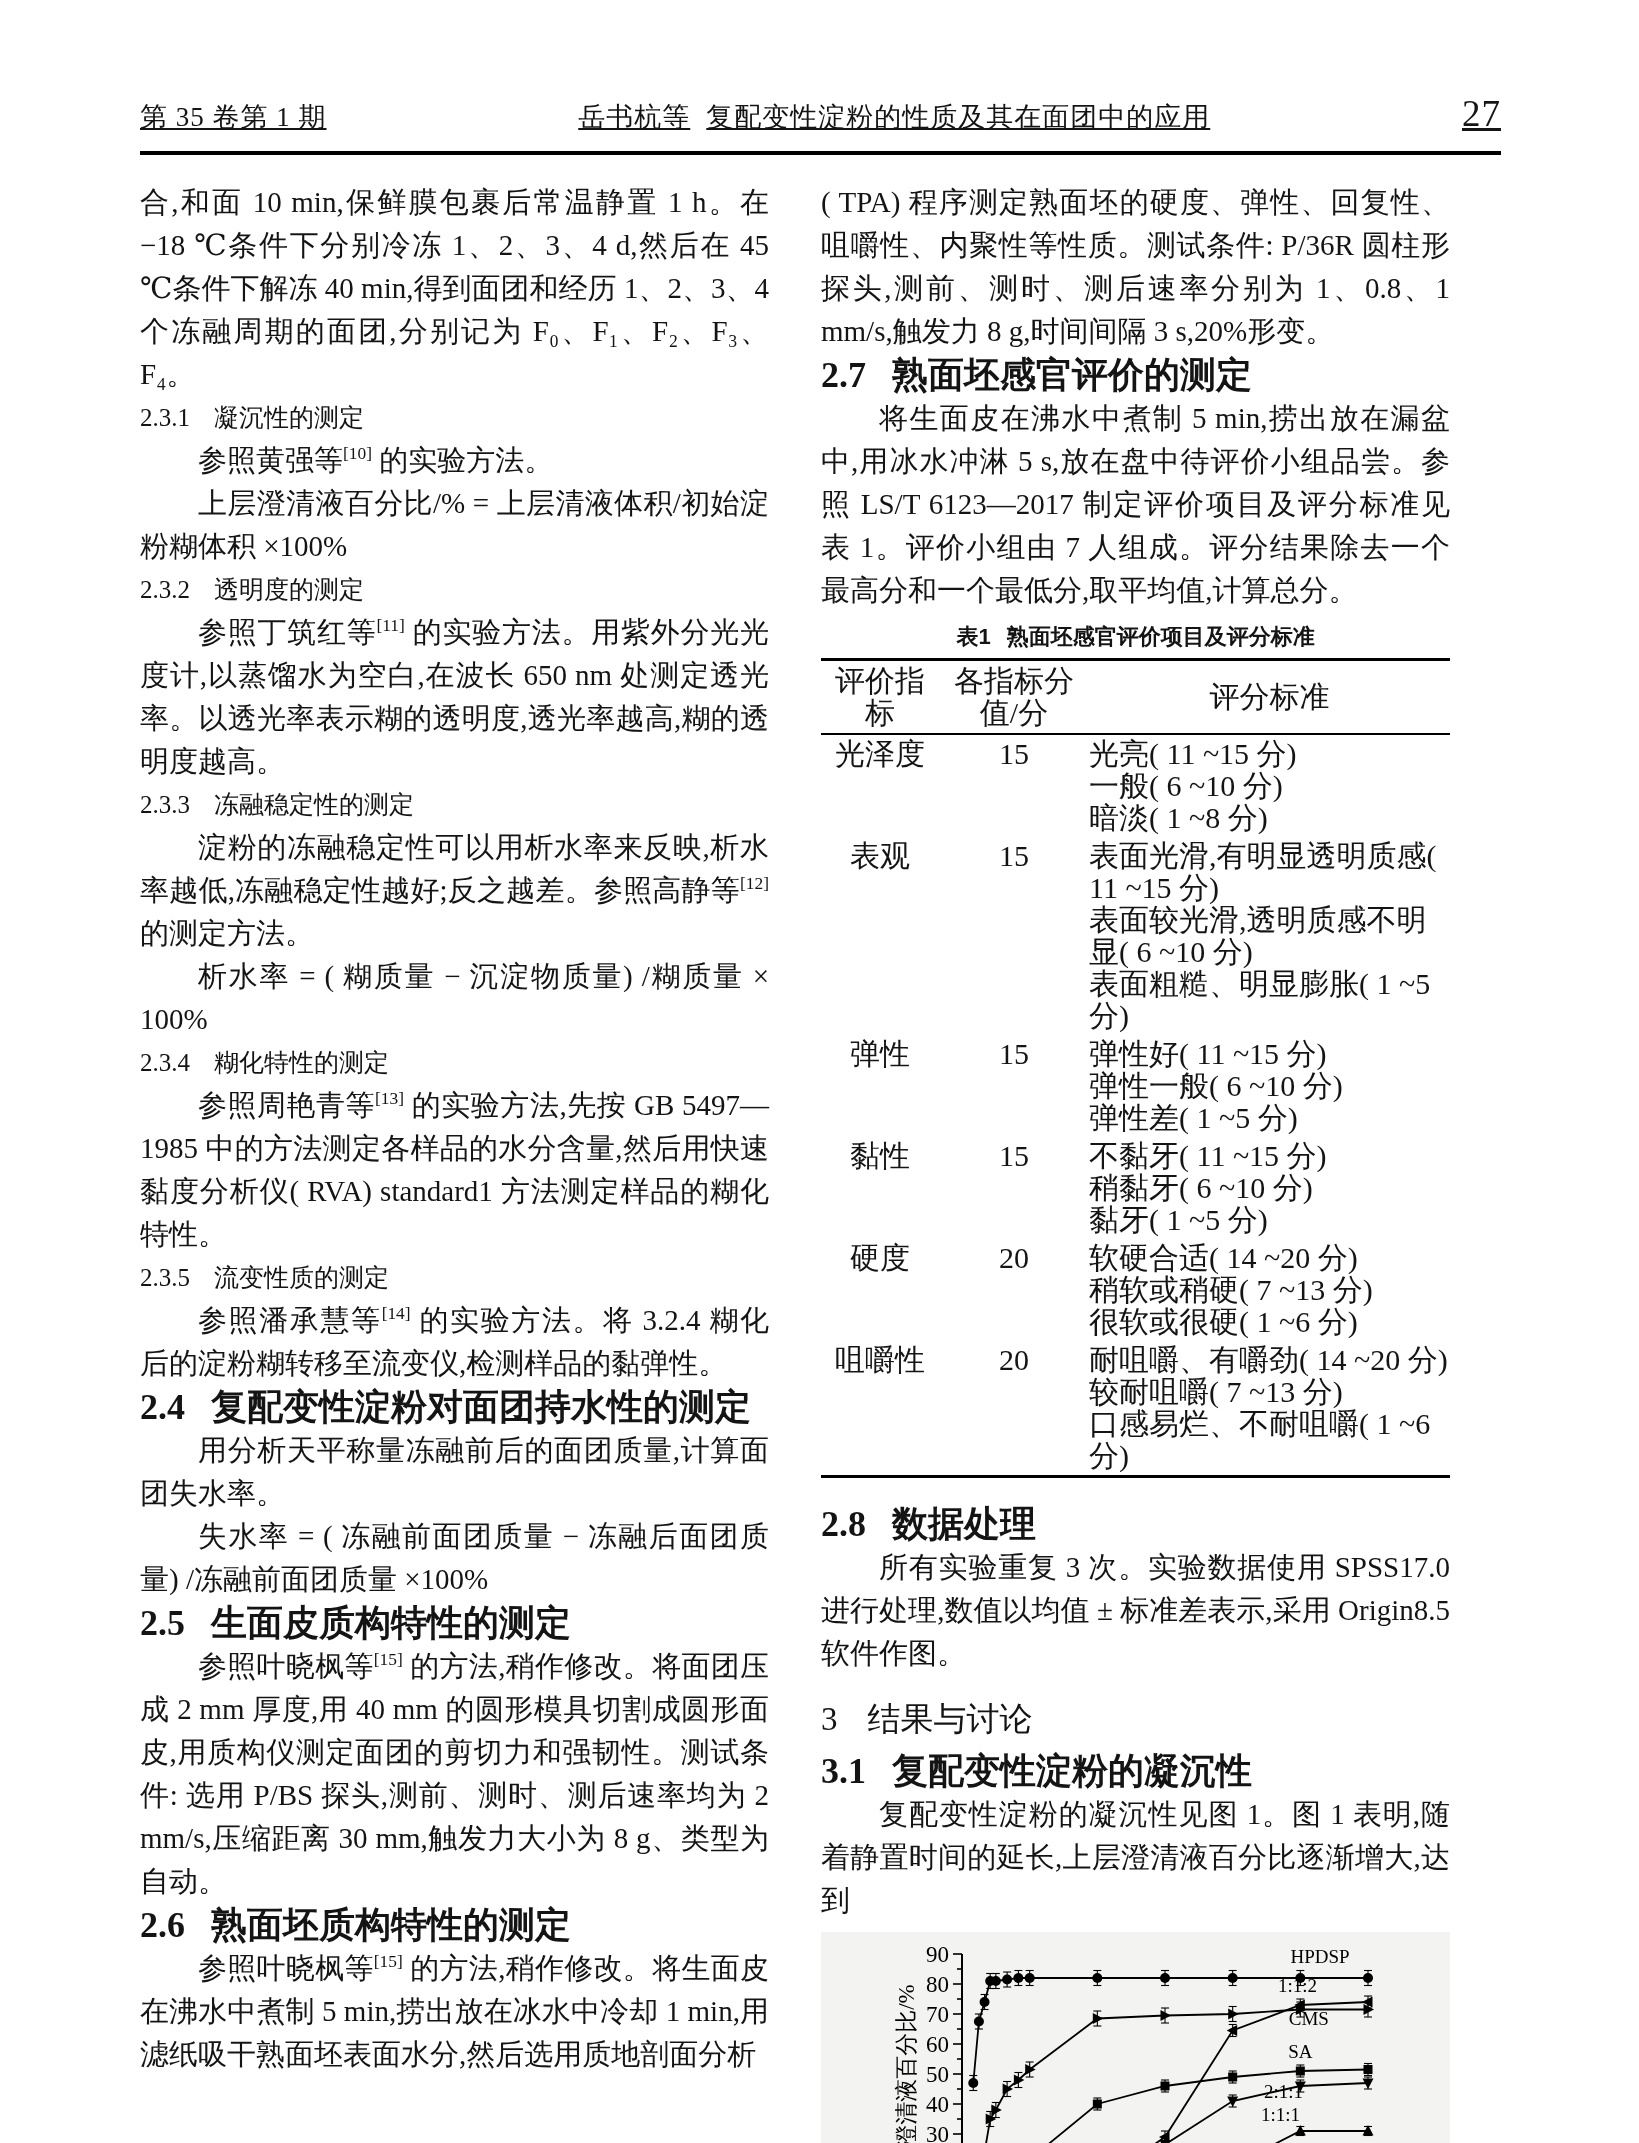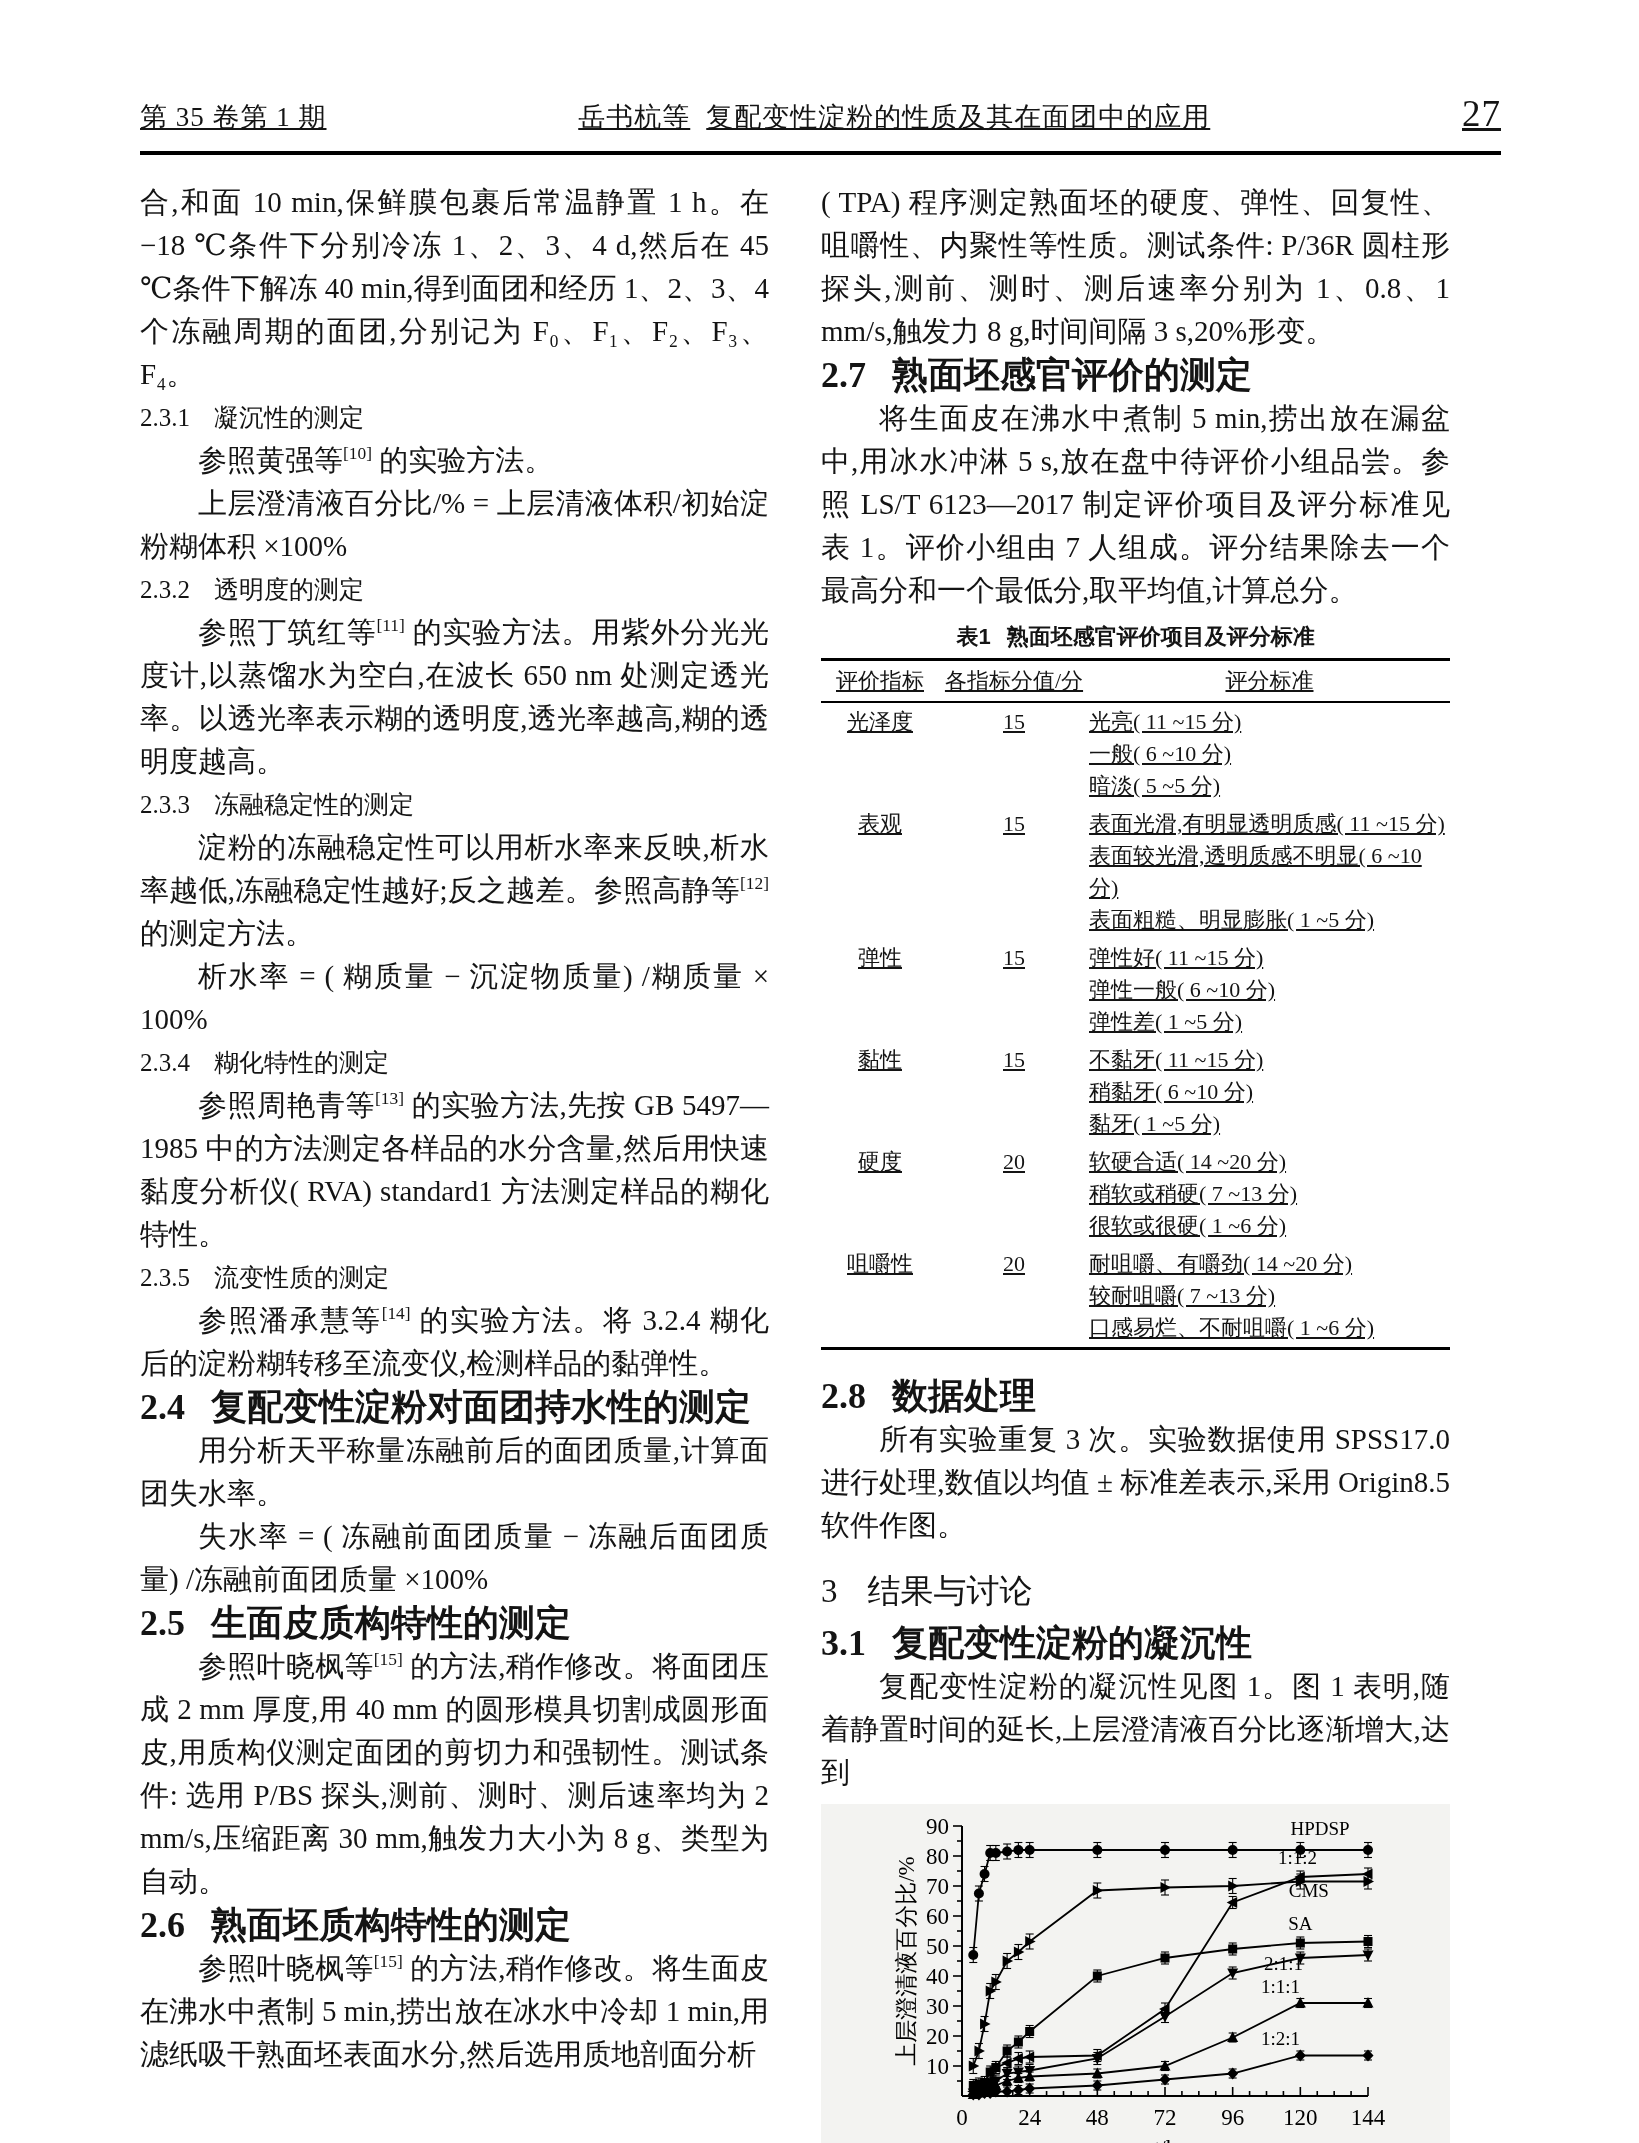--- a/index.html
+++ b/index.html
@@ -26,21 +26,21 @@
   .h2 .hnum{margin-right:26px;font-family:"Liberation Serif","DejaVu Serif",serif;font-weight:bold;}
   .h3{font-weight:normal;font-size:25px;}
   .h3 .hnum{margin-right:24px;}
   .h1{font-size:33px;line-height:56px;margin-top:16px;margin-bottom:2px;}
   .h1 .hnum{margin-right:30px;}
   
   .table-caption{text-align:center;font-family:"Liberation Sans","DejaVu Sans",sans-serif;
     font-weight:bold;font-size:22px;line-height:30px;margin-top:10px;}
   .table-caption .cap-prefix{margin-right:16px;}
   table.sens-table{width:100%;border-collapse:collapse;margin-top:6px;margin-bottom:24px;
-    font-size:22px;line-height:32px;border-top:3px solid #000;border-bottom:3px solid #000;text-decoration:underline;}
+    font-size:30px;line-height:32px;border-top:3px solid #000;border-bottom:3px solid #000;}
   table.sens-table th{font-weight:normal;border-bottom:2px solid #000;padding:4px 0 4px 0;}
   table.sens-table td{vertical-align:top;padding:3px 0 3px 0;}
   td.t-ind,th.t-ind{width:118px;text-align:center;}
   td.t-score,th.t-score{width:150px;text-align:center;}
   td.t-crit,th.t-crit{text-align:left;padding-left:8px;}
   th.t-crit{text-align:center;}
   
   .figure{margin-top:10px;}
   .figure-image{background:#f3f3f1;padding:8px 0 2px 0;text-align:center;}
   svg text.tick{font-family:"Liberation Serif","DejaVu Serif",serif;font-size:23px;fill:#000;}
@@ -101,21 +101,21 @@
               <th class="t-crit">评分标准</th>
             </tr>
           </thead>
         <tbody id="sens-body">
             <tr>
               <td class="t-ind">光泽度</td>
               <td class="t-score">15</td>
               <td class="t-crit">
                 <div>光亮( 11 ~15 分)</div>
                 <div>一般( 6 ~10 分)</div>
-                <div>暗淡( 5 ~5 分)</div>
+                <div>暗淡( 1 ~8 分)</div>
               </td>
             </tr>
             <tr>
               <td class="t-ind">表观</td>
               <td class="t-score">15</td>
               <td class="t-crit">
                 <div>表面光滑,有明显透明质感( 11 ~15 分)</div>
                 <div>表面较光滑,透明质感不明显( 6 ~10 分)</div>
                 <div>表面粗糙、明显膨胀( 1 ~5 分)</div>
               </td>

